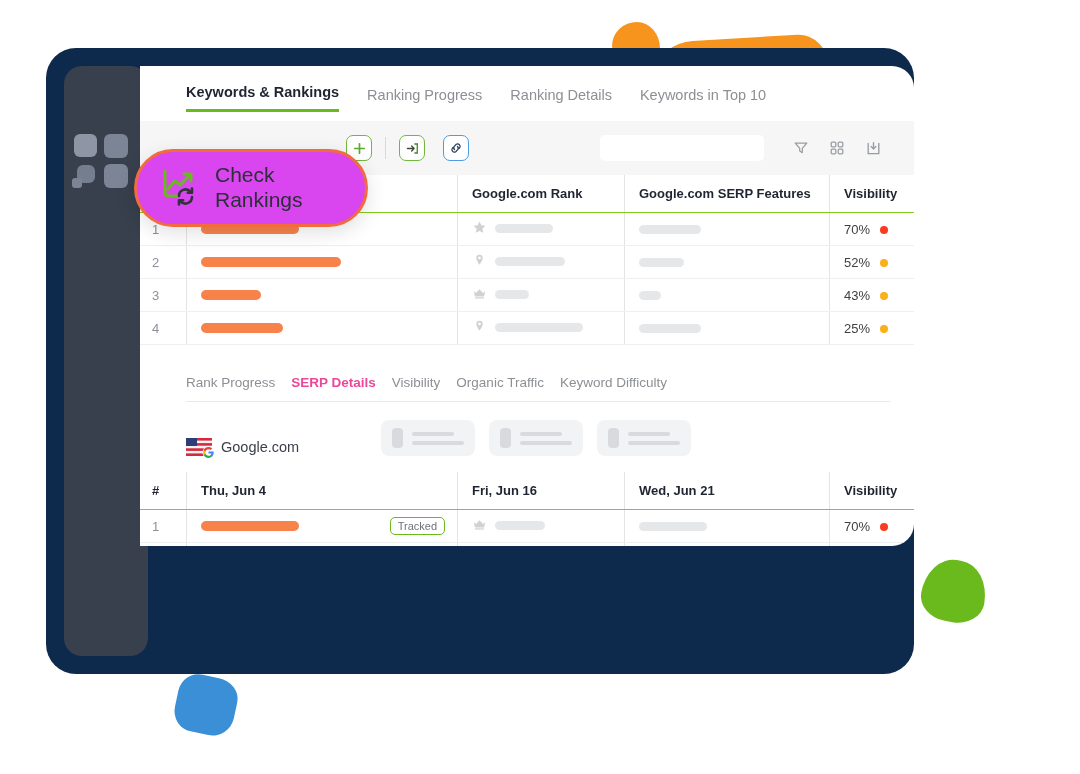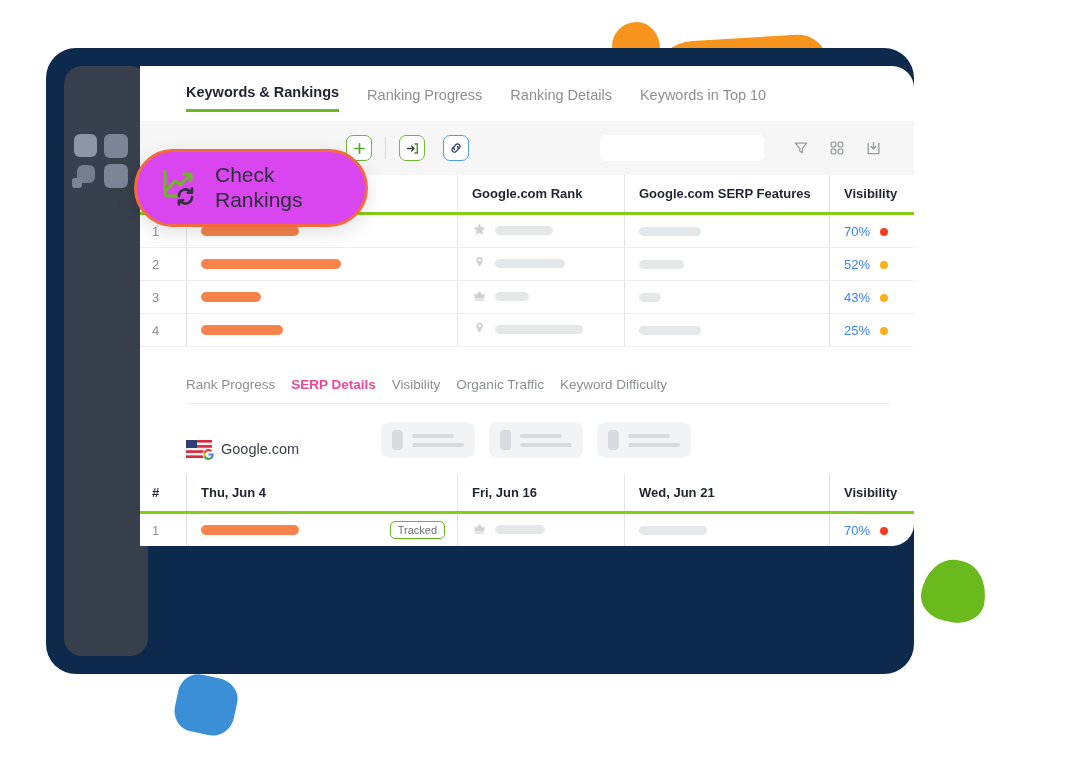--- a/index.html
+++ b/index.html
@@ -85,30 +85,30 @@
   .tb-sep{width:1px;height:22px;background:#d8d9dc;margin:0 13px;}
   .search-box{
     width:146px;height:26px;background:#ffffff;border-radius:5px;
   }
   .tb-icon{width:22px;height:22px;display:flex;align-items:center;justify-content:center;cursor:pointer;}
 
   
   .tbl{width:100%;border-collapse:collapse;}
   .tbl th{
     font-size:13px;color:#1f2430;font-weight:bold;text-align:left;
-    padding:11px 0 11px 0;border-bottom:3px solid #84cc16;
+    padding:11px 0 11px 0;border-bottom:1px solid #84cc16;
   }
   .tbl td{
     padding:0;height:32px;border-bottom:1px solid #eeeff0;vertical-align:middle;
   }
   .c-num{width:34px;padding-left:12px !important;font-size:13px;color:#8d9096;}
   .vline{border-left:1px solid #e3e4e6;}
   .ph{display:inline-block;height:9px;border-radius:5px;background:#e6e7e9;}
   .ph-orange{background:#f8834a;height:10px;}
-  .vis{font-size:13px;color:#3b82f6;}
+  .vis{font-size:13px;color:#404040;}
   .dot{display:inline-block;width:8px;height:8px;border-radius:50%;margin-left:10px;vertical-align:middle;}
   .icn{display:inline-block;width:16px;vertical-align:middle;margin-right:7px;}
 
   .sect2-tabs{display:flex;gap:16px;padding:0 0 0 46px;margin-top:30px;}
   .stab{font-size:13.5px;color:#8c8f94;padding-bottom:11px;cursor:pointer;}
   .stab.active{color:#ec4899;font-weight:bold;}
   .rule{height:1px;background:#e8e9ea;margin:0 24px 0 46px;}
 
   .engine-row{display:flex;align-items:flex-end;padding:18px 0 16px 46px;gap:14px;}
   .engine-name{font-size:14.5px;color:#3a3f49;margin-left:9px;}

